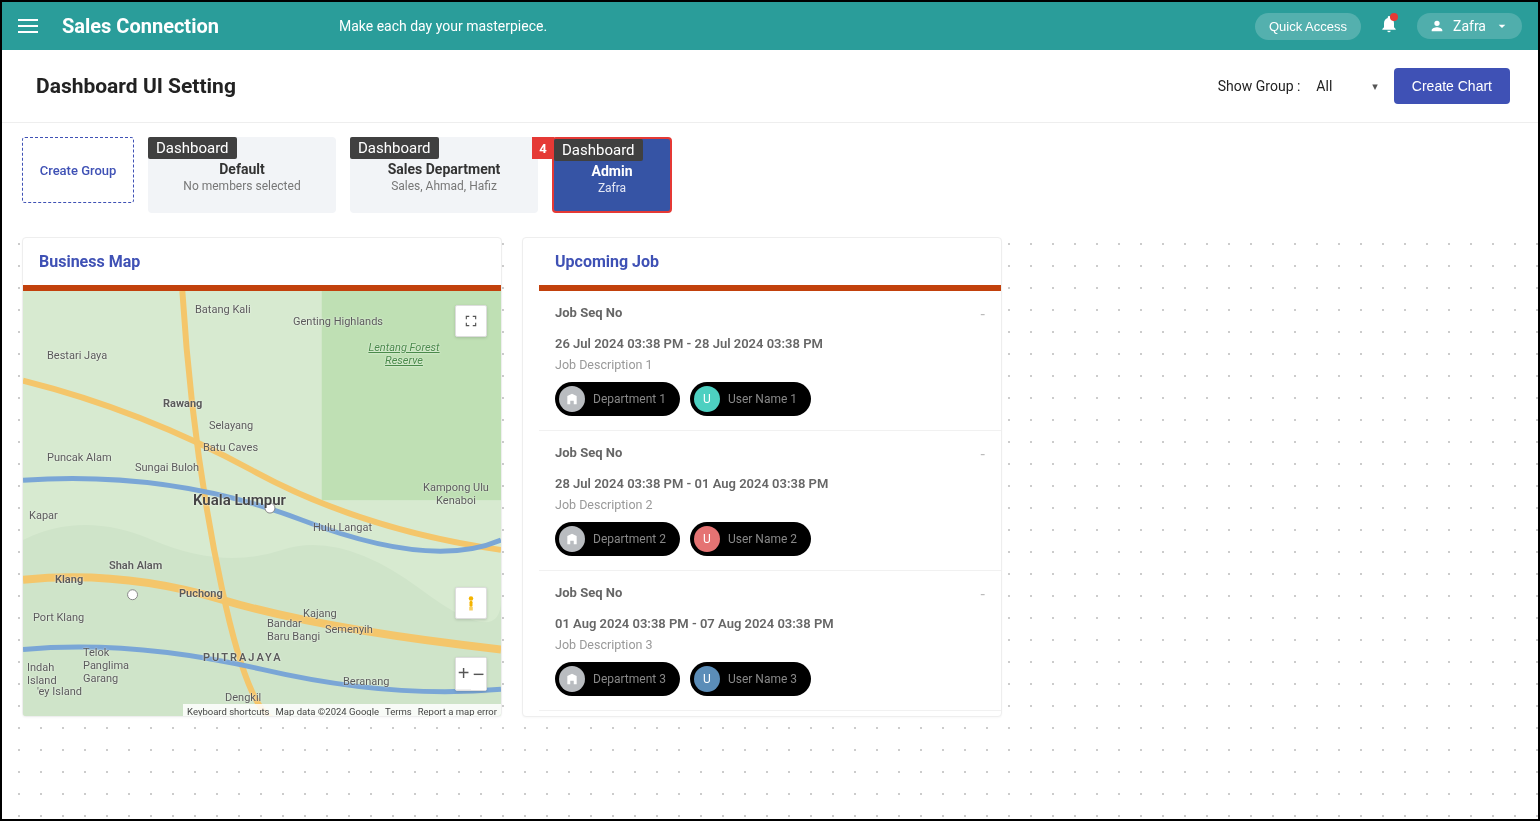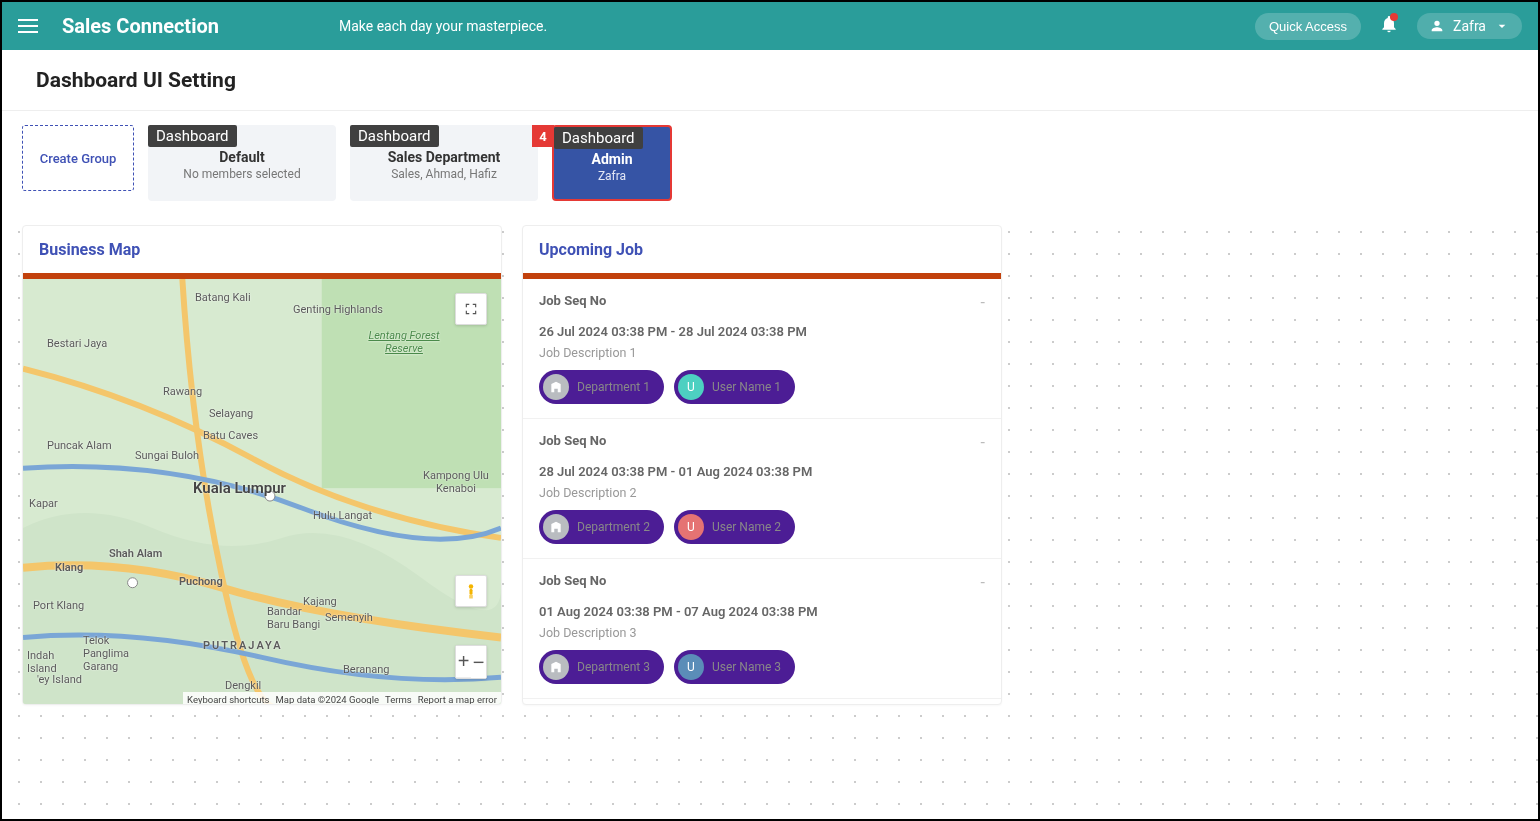--- a/index.html
+++ b/index.html
@@ -104,21 +104,21 @@
     background-size: 22px 22px;
     background-position: 6px 6px;
     height: calc(100% - 48px - 74px - 104px);
   }
   .panel {
     background: #fff; border: 1px solid #eee; border-radius: 4px;
     display: flex; flex-direction: column; overflow: hidden;
     box-shadow: 0 1px 2px rgba(0,0,0,0.03);
   }
   .panel.map { width: 480px; height: 480px; }
-  .panel.jobs { width: 480px; height: 480px; }
+  .panel.jobs { width: 480px; height: 480px; padding-left: 16px; }
   .panel-title {
     color: #3f51b5; font-weight: 700; font-size: 16px;
     padding: 14px 16px; border-bottom: 6px solid #c2410c;
   }
 
   
   .map-body { flex: 1; position: relative; background: #dce8d2; }
   .map-svg { width: 100%; height: 100%; display: block; }
   .map-ctl { position: absolute; background: #fff; border: 1px solid #ddd; border-radius: 2px; box-shadow: 0 1px 3px rgba(0,0,0,0.15); display:flex; align-items:center; justify-content:center; cursor:pointer;}
   .map-fullscreen { top: 14px; right: 14px; width: 32px; height: 32px; }
@@ -136,21 +136,21 @@
 
   
   .jobs-body { flex: 1; overflow-y: auto; }
   .job-item { padding: 14px 16px 14px 16px; border-bottom: 1px solid #f1f1f1; position: relative; }
   .job-seq { font-size: 13px; font-weight: 700; color: #666; }
   .job-time { font-size: 13px; font-weight: 600; color: #666; margin-top: 16px; }
   .job-desc { font-size: 12.5px; color: #999; margin-top: 6px; }
   .job-chips { display: flex; gap: 10px; margin-top: 10px; }
   .chip {
     display: inline-flex; align-items: center; gap: 8px;
-    background: #4c1d95; border-radius: 18px; padding: 4px 14px 4px 4px;
+    background: #000000; border-radius: 18px; padding: 4px 14px 4px 4px;
     font-size: 12px; color: #888;
   }
   .chip .circ {
     width: 26px; height: 26px; border-radius: 50%;
     display: flex; align-items: center; justify-content: center;
     color: #fff; font-size: 12px;
   }
   .chip .circ svg { width: 14px; height: 14px; fill: #fff; }
   .circ.grey { background: #b9bcc0; }
   .circ.teal { background: #4dd0c1; }
@@ -183,20 +183,28 @@
       </svg>
     <span>Zafra</span>
     <svg viewBox="0 0 24 24">
         <path d="M7 10l5 5 5-5z"></path>
       </svg>
   </div>
 </div>
 
 <div class="page-header">
   <div class="page-title">Dashboard UI Setting</div>
+  <div class="page-header-right">
+    <span class="show-group-label">Show Group :</span>
+    <div class="show-group-select">
+      <span>All</span>
+      <span class="chevron">▾</span>
+    </div>
+    <button class="create-chart-btn">Create Chart</button>
+  </div>
 </div>
 
 <div class="groups-row">
   <div class="create-group-card">Create Group</div>
 
   <div class="group-card">
     <div class="badge">Dashboard</div>
     <div class="g-title">Default</div>
     <div class="g-sub">No members selected</div>
   </div>
@@ -233,21 +241,21 @@
         <path d="M0 360 Q110 350 240 380 T480 400" stroke="#7aa6d6" stroke-width="5" fill="none"></path>
         <circle cx="110" cy="305" r="5" fill="#fff" stroke="#888"></circle>
         <circle cx="248" cy="218" r="5" fill="#fff" stroke="#888"></circle>
       </svg>
       <div class="map-label" style="top:200px; left:170px; font-size:15px; font-weight:600; color:#444;">Kuala Lumpur</div>
       <div class="map-label" style="top:268px; left:86px; font-weight:600;">Shah Alam</div>
       <div class="map-label" style="top:282px; left:32px; font-weight:600;">Klang</div>
       <div class="map-label" style="top:320px; left:10px;">Port Klang</div>
       <div class="map-label" style="top:296px; left:156px; font-weight:600;">Puchong</div>
       <div class="map-label" style="top:360px; left:180px; font-weight:600; letter-spacing:2px;">PUTRAJAYA</div>
-      <div class="map-label" style="top:106px; left:140px; font-weight:400;">Rawang</div>
+      <div class="map-label" style="top:106px; left:140px; font-weight:700;">Rawang</div>
       <div class="map-label" style="top:150px; left:180px;">Batu Caves</div>
       <div class="map-label" style="top:128px; left:186px;">Selayang</div>
       <div class="map-label" style="top:170px; left:112px;">Sungai Buloh</div>
       <div class="map-label" style="top:12px; left:172px;">Batang Kali</div>
       <div class="map-label" style="top:24px; left:270px; text-align:center;">Genting Highlands</div>
       <div class="map-label" style="top:50px; left:336px; color:#4a8a4a; font-style:italic; width:90px; text-align:center;text-decoration:underline;">Lentang Forest Reserve</div>
       <div class="map-label" style="top:190px; left:398px; width:70px; text-align:center;">Kampong Ulu Kenaboi</div>
       <div class="map-label" style="top:230px; left:290px;">Hulu Langat</div>
       <div class="map-label" style="top:332px; left:302px;">Semenyih</div>
       <div class="map-label" style="top:316px; left:280px;">Kajang</div>

